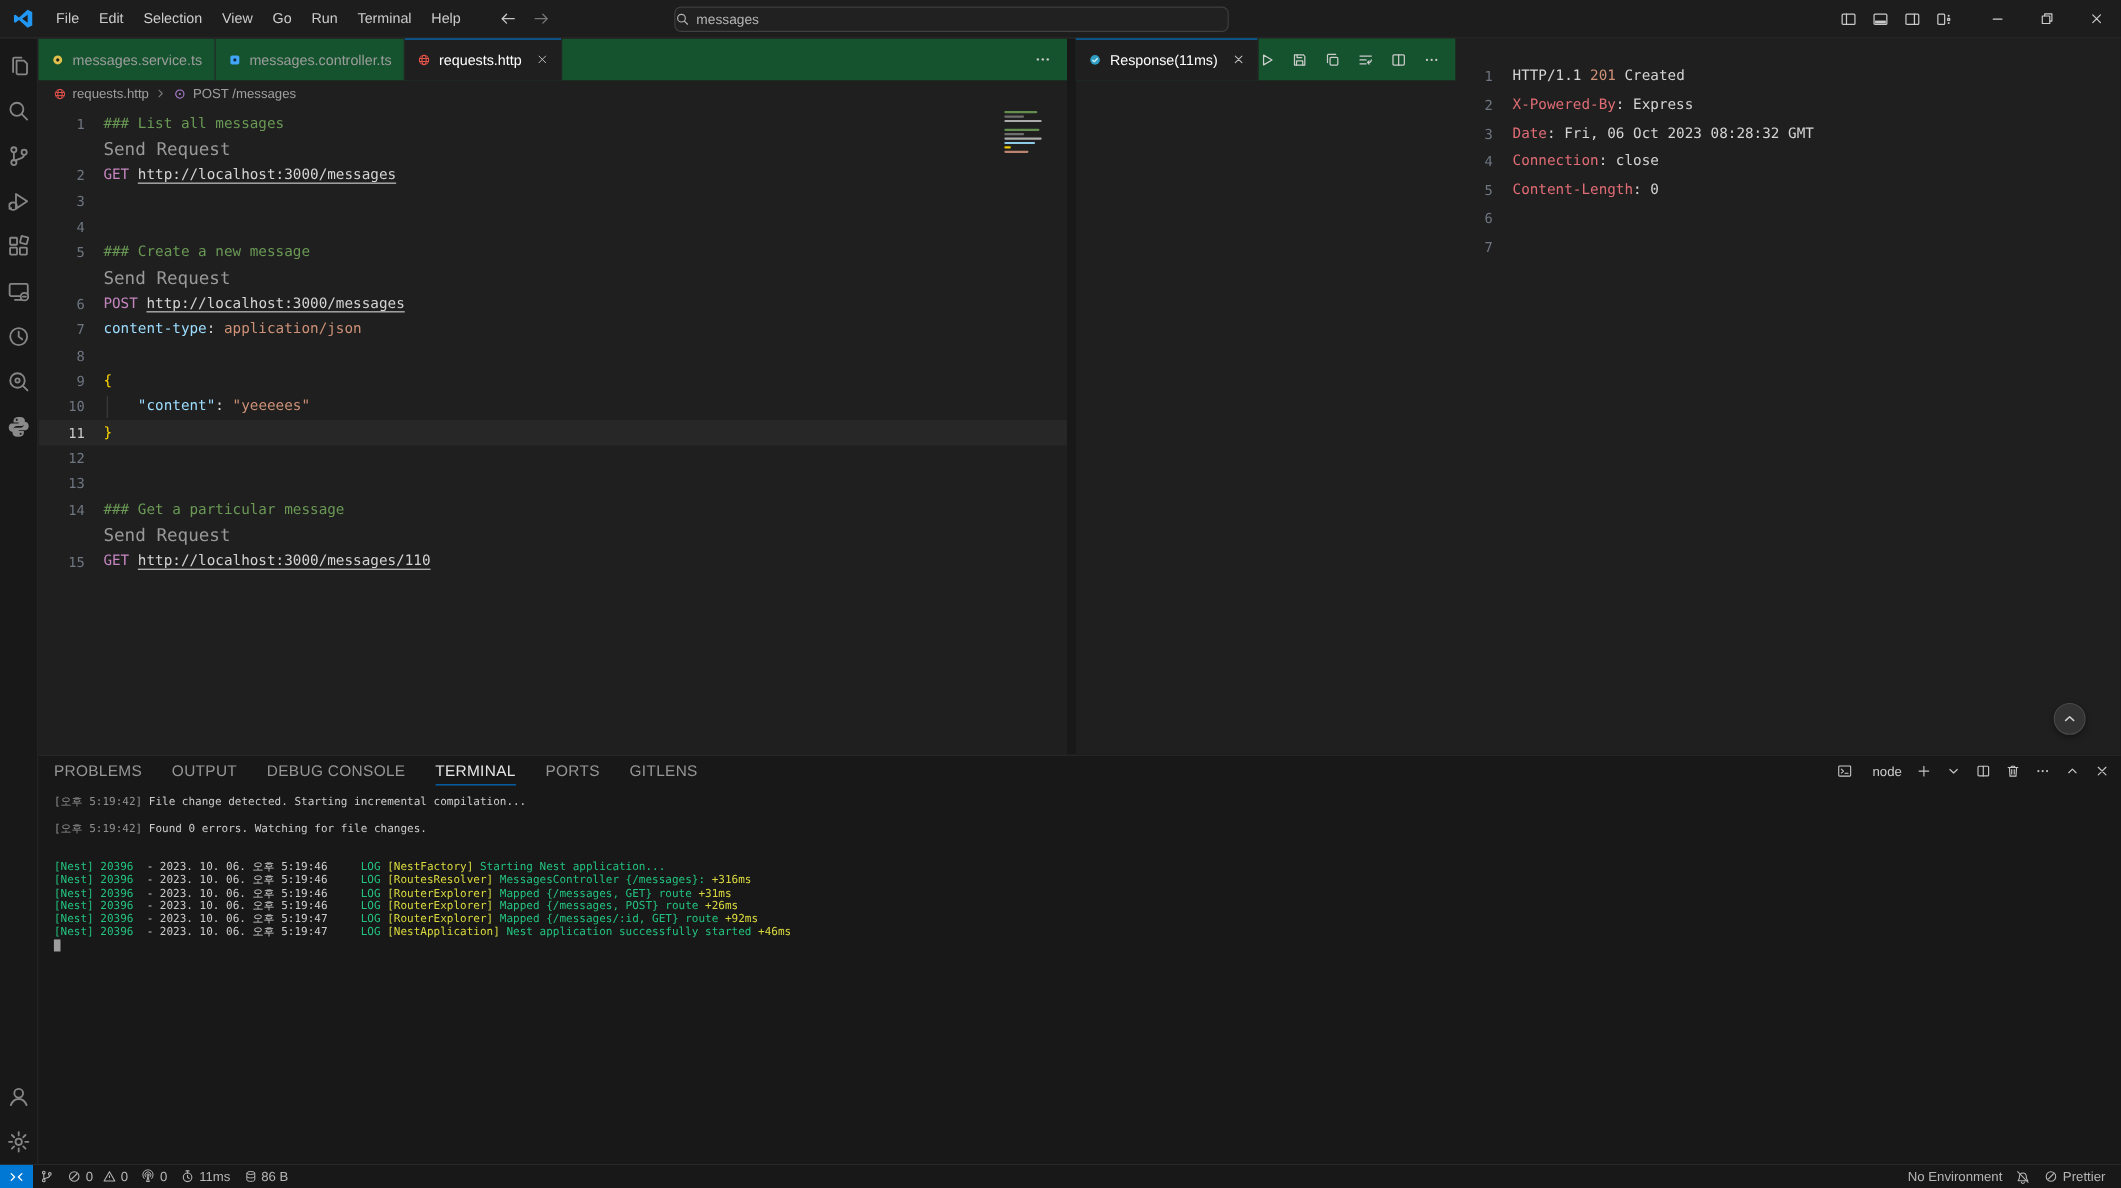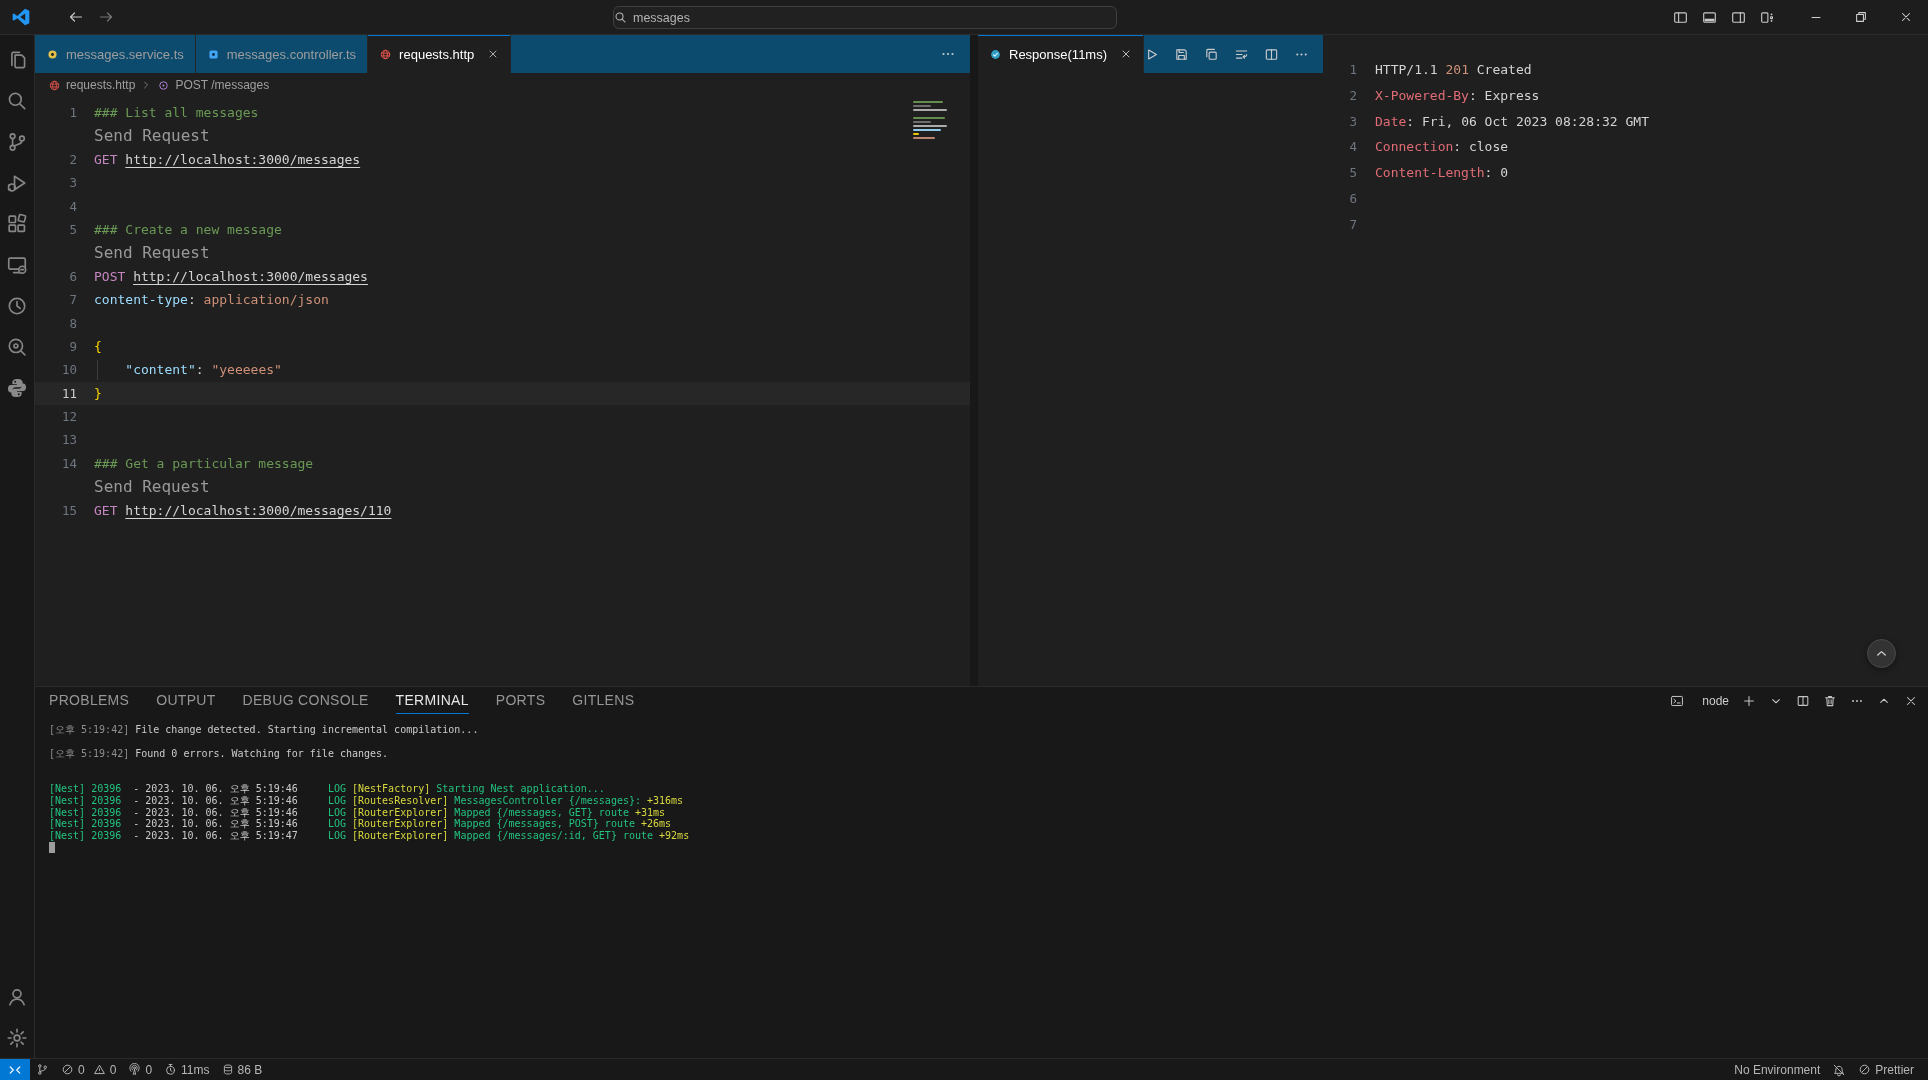--- a/index.html
+++ b/index.html
@@ -23,21 +23,21 @@
   .main{display:flex;height:1023px}
   .activitybar{width:35px;background:#181818;border-right:1px solid #2b2b2b;display:flex;flex-direction:column;align-items:center;padding-top:4px}
   .ab-icon{width:35px;height:41px;display:flex;align-items:center;justify-content:center;color:#868686}
   .ab-spacer{flex:1}
   .work{flex:1;display:flex;flex-direction:column;min-width:0}
   .editors{height:651px;display:flex;min-height:0}
   .group-left{width:935px;display:flex;flex-direction:column;background:#1f1f1f}
   .sash{width:8px;background:#181818}
   .group-right{flex:1;background:#1f1f1f;display:flex;flex-direction:row;position:relative;min-width:0}
 
-  .tabbar{height:38px;background:#0c4a6e;display:flex;align-items:stretch;flex:none}
+  .tabbar{height:38px;background:#14532d;display:flex;align-items:stretch;flex:none}
   .tab{display:flex;align-items:center;gap:7px;padding:0 11px;font-size:13px;color:#9d9d9d;border-right:1px solid #252525;position:relative;cursor:default;white-space:nowrap}
   .tab.active{background:#1f1f1f;color:#fff}
   .tab.active::before{content:"";position:absolute;left:0;right:0;top:0;height:1px;background:#0078d4}
   .tab .close{margin-left:6px;color:#bdbdbd;display:inline-flex}
   .tab-actions{margin-left:auto;display:flex;align-items:center;gap:15px;color:#cccccc;padding-right:14px}
 
   .breadcrumb{height:24px;display:flex;align-items:center;font-size:12px;color:#9f9f9f;padding-left:13px;gap:5px;flex:none}
   .breadcrumb .bc-sep{color:#7a7a7a;display:inline-flex}
 
   
@@ -90,20 +90,30 @@
 </style>
 </head>
 <body>
 
 <div class="titlebar">
   <div class="vscode-logo icon">
     <svg width="18" height="18" viewBox="0 0 16 16">
         <path fill="#2196f3" d="M11.6.7 4.7 7 1.8 4.8l-1.2.5v5.4l1.2.5 2.9-2.2 6.9 6.3 3.8-1.8V2.5L11.6.7zm.1 4.1v6.4L7.3 8l4.4-3.2z"></path>
       </svg>
   </div>
+  <div style="display:flex">
+      <div class="menu">File</div>
+      <div class="menu">Edit</div>
+      <div class="menu">Selection</div>
+      <div class="menu">View</div>
+      <div class="menu">Go</div>
+      <div class="menu">Run</div>
+      <div class="menu">Terminal</div>
+      <div class="menu">Help</div>
+    </div>
   <div class="nav-arrows">
     <span class="icon">
         <svg width="16" height="16" viewBox="0 0 16 16" fill="none" stroke="#c5c5c5" stroke-width="1.2" stroke-linecap="round" stroke-linejoin="round">
           <path d="M13.5 8h-11M6.5 4 2.5 8l4 4"></path>
         </svg>
       </span>
     <span class="icon fwd">
         <svg width="16" height="16" viewBox="0 0 16 16" fill="none" stroke="#767676" stroke-width="1.2" stroke-linecap="round" stroke-linejoin="round">
           <path d="M2.5 8h11M9.5 4l4 4-4 4"></path>
         </svg>
@@ -497,20 +507,21 @@
           <div class="trow"><span class="t-dim">[오후 5:19:42] </span><span class="t-plain">File change detected. Starting incremental compilation...</span></div>
           <div class="trow"></div>
           <div class="trow"><span class="t-dim">[오후 5:19:42] </span><span class="t-plain">Found 0 errors. Watching for file changes.</span></div>
           <div class="trow"></div>
           <div class="trow"></div>
           <div class="trow"><span class="t-green">[Nest] 20396  </span><span class="t-plain">- 2023. 10. 06. 오후 5:19:46     </span><span class="t-green">LOG </span><span class="t-yellow">[NestFactory] </span><span class="t-green">Starting Nest application...</span></div>
           <div class="trow"><span class="t-green">[Nest] 20396  </span><span class="t-plain">- 2023. 10. 06. 오후 5:19:46     </span><span class="t-green">LOG </span><span class="t-yellow">[RoutesResolver] </span><span class="t-green">MessagesController {/messages}: </span><span class="t-yellow">+316ms</span></div>
           <div class="trow"><span class="t-green">[Nest] 20396  </span><span class="t-plain">- 2023. 10. 06. 오후 5:19:46     </span><span class="t-green">LOG </span><span class="t-yellow">[RouterExplorer] </span><span class="t-green">Mapped {/messages, GET} route </span><span class="t-yellow">+31ms</span></div>
           <div class="trow"><span class="t-green">[Nest] 20396  </span><span class="t-plain">- 2023. 10. 06. 오후 5:19:46     </span><span class="t-green">LOG </span><span class="t-yellow">[RouterExplorer] </span><span class="t-green">Mapped {/messages, POST} route </span><span class="t-yellow">+26ms</span></div>
           <div class="trow"><span class="t-green">[Nest] 20396  </span><span class="t-plain">- 2023. 10. 06. 오후 5:19:47     </span><span class="t-green">LOG </span><span class="t-yellow">[RouterExplorer] </span><span class="t-green">Mapped {/messages/:id, GET} route </span><span class="t-yellow">+92ms</span></div>
+          <div class="trow"><span class="t-green">[Nest] 20396  </span><span class="t-plain">- 2023. 10. 06. 오후 5:19:47     </span><span class="t-green">LOG </span><span class="t-yellow">[NestApplication] </span><span class="t-green">Nest application successfully started </span><span class="t-yellow">+46ms</span></div>
           <div class="trow"><span class="cursor-block"></span></div>
         </div>
     </div>
   </div>
 </div>
 
 <div class="statusbar">
   <div class="sb-item sb-remote">
     <span class="icon">
         <svg width="14" height="14" viewBox="0 0 16 16" fill="none" stroke="currentColor" stroke-width="1.4" stroke-linecap="round" stroke-linejoin="round">

